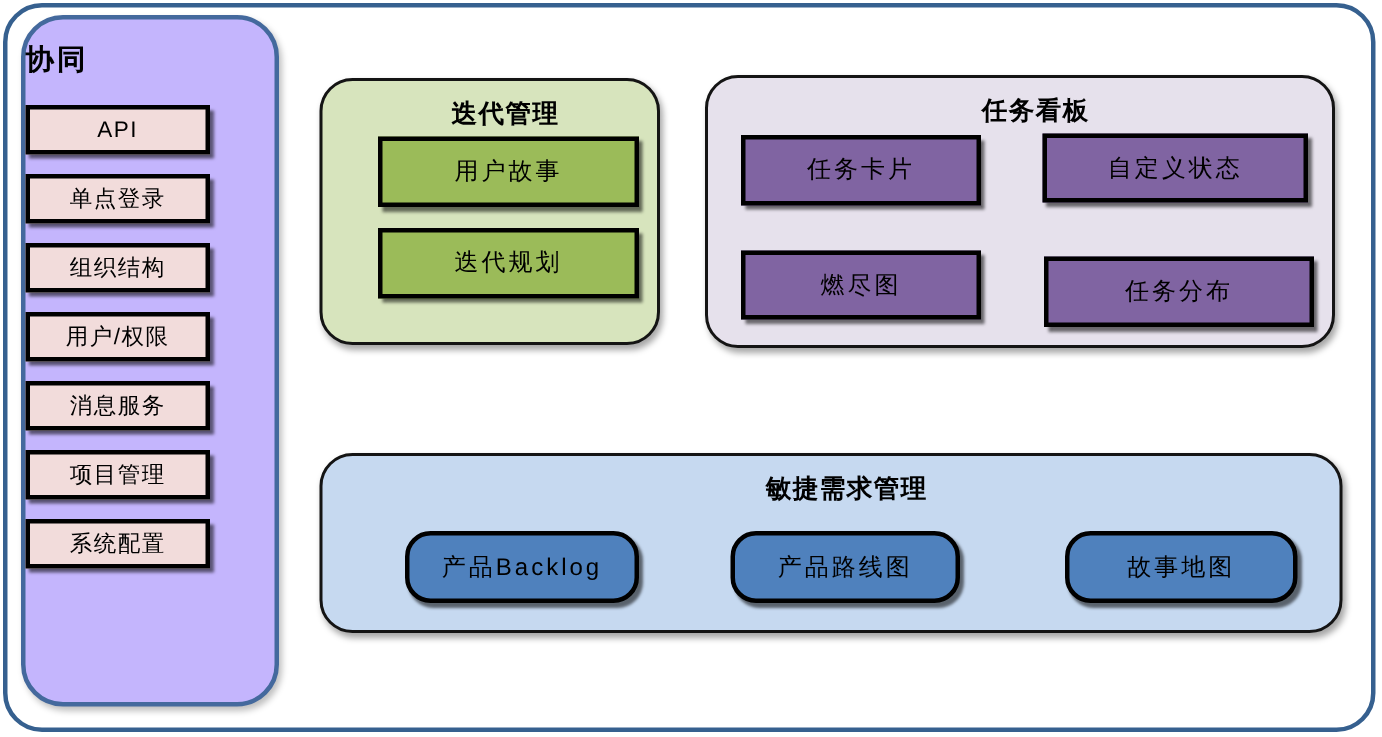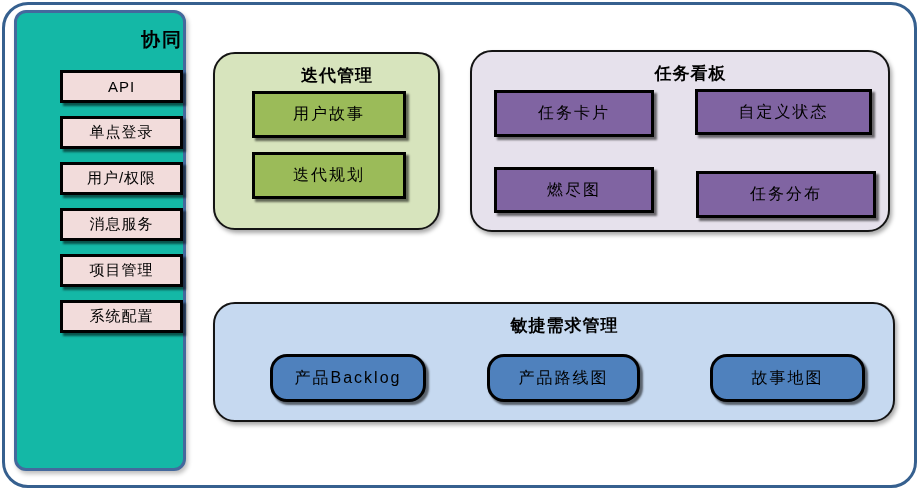--- a/index.html
+++ b/index.html
@@ -22,27 +22,27 @@
     border: 3px solid #36608f;
     border-radius: 26px;
     background: #ffffff;
   }
 
   
   .sidebar {
     position: absolute;
     left: 14px; top: 10px;
     width: 172px; height: 461px;
-    background: #14b8a6;
+    background: #c4b5fd;
     border: 3px solid #44699d;
-    border-radius: 12px;
+    border-radius: 28px;
     box-shadow: 2px 3px 4px rgba(0,0,0,0.25);
     display: flex;
     flex-direction: column;
-    align-items: flex-end;
+    align-items: flex-start;
   }
   .sidebar-title {
     margin-top: 14px;
     font-size: 19px;
     font-weight: 700;
     letter-spacing: 2px;
   }
   .sidebar-items {
     margin-top: 17px;
     display: flex;
@@ -88,21 +88,21 @@
     font-family: "Liberation Sans", serif;
     letter-spacing: 2px;
   }
 
   
   .group.iteration {
     left: 213px; top: 52px;
     width: 227px; height: 178px;
     background: #d7e4bd;
   }
-  .group.iteration .pill { background: #9bbb59; width: 154px; height: 47px; left: 37px; }
+  .group.iteration .pill { background: #9bbb59; width: 174px; height: 47px; left: 37px; }
   .pill.pos-user-story { top: 37px; }
   .pill.pos-iteration-planning { top: 98px; }
 
   
   .group.kanban {
     left: 470px; top: 50px;
     width: 420px; height: 182px;
     background: #e6e1ec;
   }
   .group.kanban .pill { background: #8064a2; }
@@ -126,20 +126,21 @@
 <body>
 
 <div class="canvas">
   <div class="outer-frame"></div>
 
   <div class="sidebar">
     <div class="sidebar-title">协同</div>
     <div class="sidebar-items">
       <div class="pill">API</div>
       <div class="pill">单点登录</div>
+      <div class="pill">组织结构</div>
       <div class="pill">用户/权限</div>
       <div class="pill">消息服务</div>
       <div class="pill">项目管理</div>
       <div class="pill">系统配置</div>
     </div>
   </div>
 
   <section class="group iteration">
     <div class="group-title">迭代管理</div>
     <div class="pill pos-user-story">用户故事</div>

